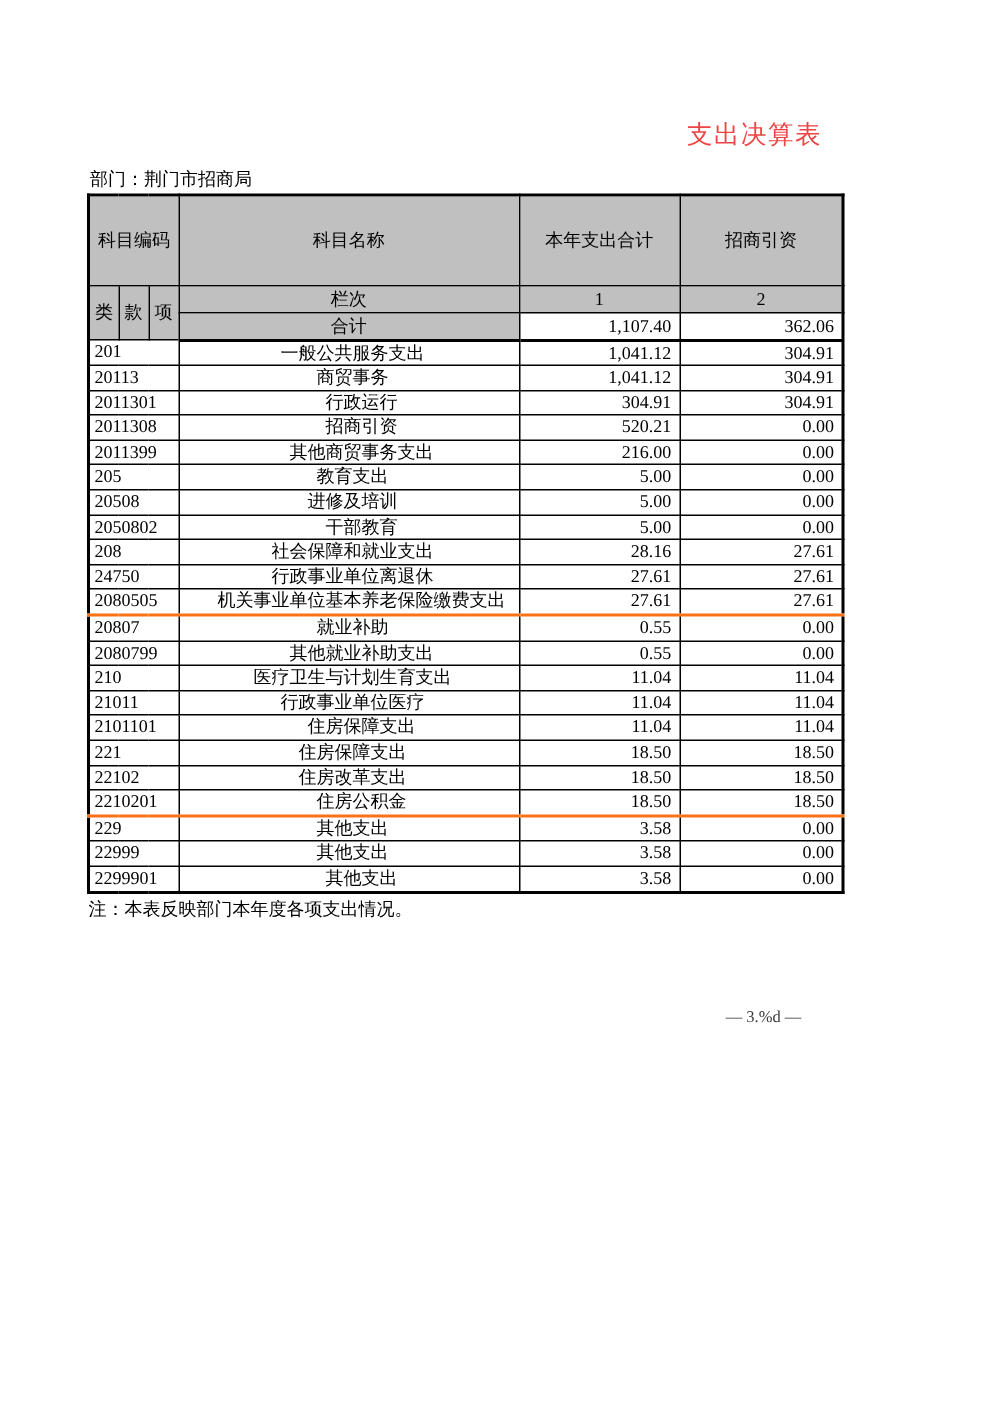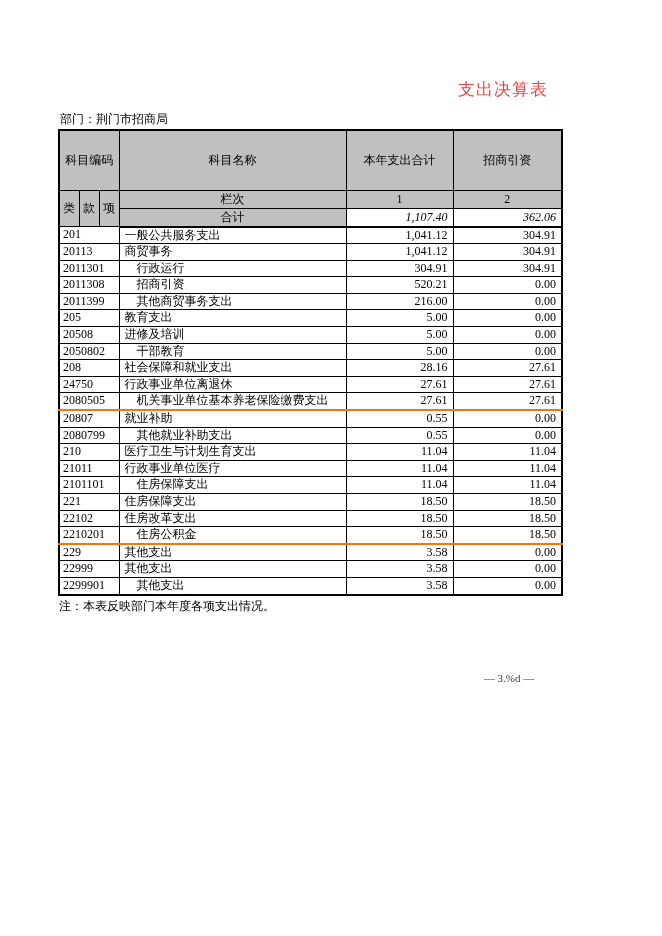--- a/index.html
+++ b/index.html
@@ -33,25 +33,25 @@
     font-weight: normal;
     overflow: hidden;
     white-space: nowrap;
   }
   thead th { background: #c0c0c0; text-align: center; margin-left: 16px; }
   tr.h1 th { height: 60px; }
   tr.h2 th { height: 16px; }
   tr.h3 th, tr.h3 td { height: 16px; }
   tr.h3 th, tr.h3 td { border-bottom: 2px solid #000; }
   tr.h3 td.num { background: #ffffff; }
-  .bold { font-weight: bold; font-style: italic; }
+  .bold { font-weight: bold; }
 
   tbody td { height: 15.6px; line-height: 15.6px; font-size: 12px; }
   td.code { text-align: left; padding-left: 3px; }
-  td.name { text-align: left; padding-left: 5px; }
+  td.name { text-align: center; padding-left: 5px; }
   td.name.indent { padding-left: 17px; }
   .num { text-align: right; padding-right: 5px; }
   tr.thick-bottom td { border-bottom: 2px solid #f97316; }
 
   .note {
     position: absolute; left: 59px; top: 598px;
     font-size: 12px;
   }
   .page-footer {
     position: absolute; left: 429px; top: 672px; width: 160px;

